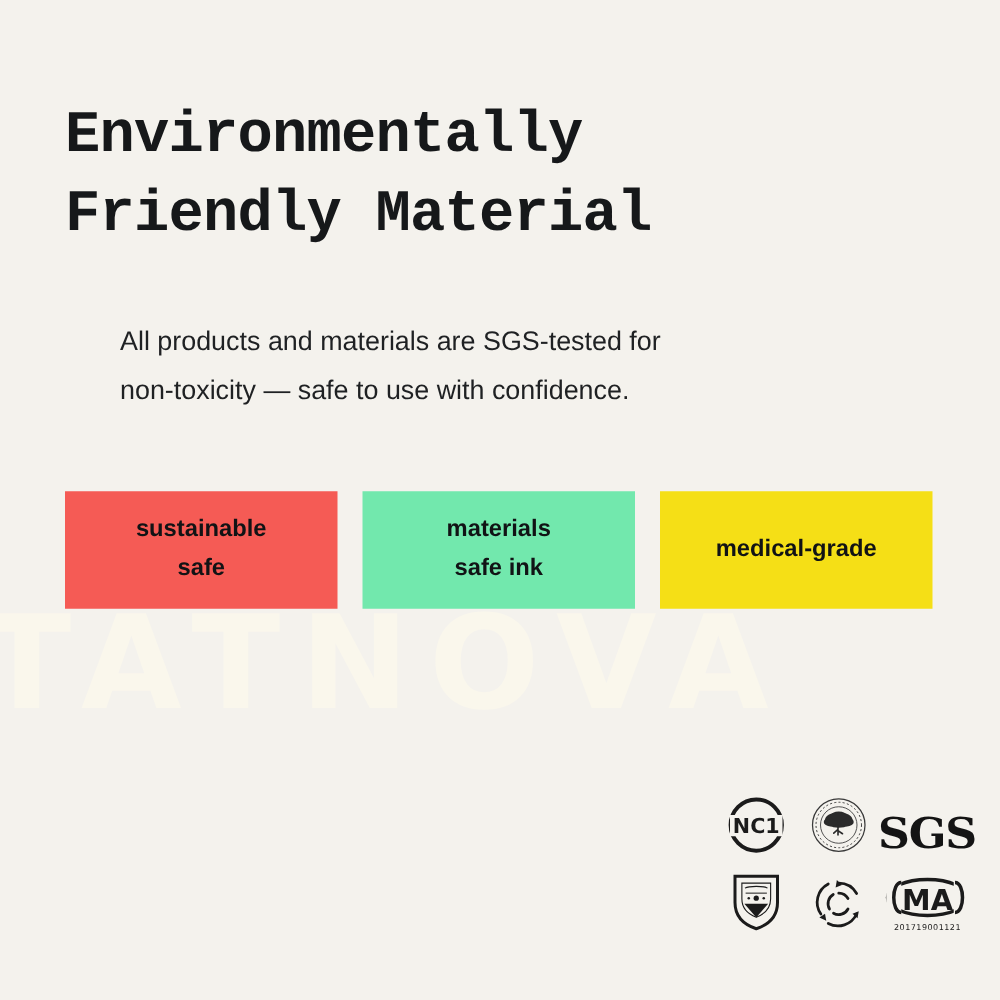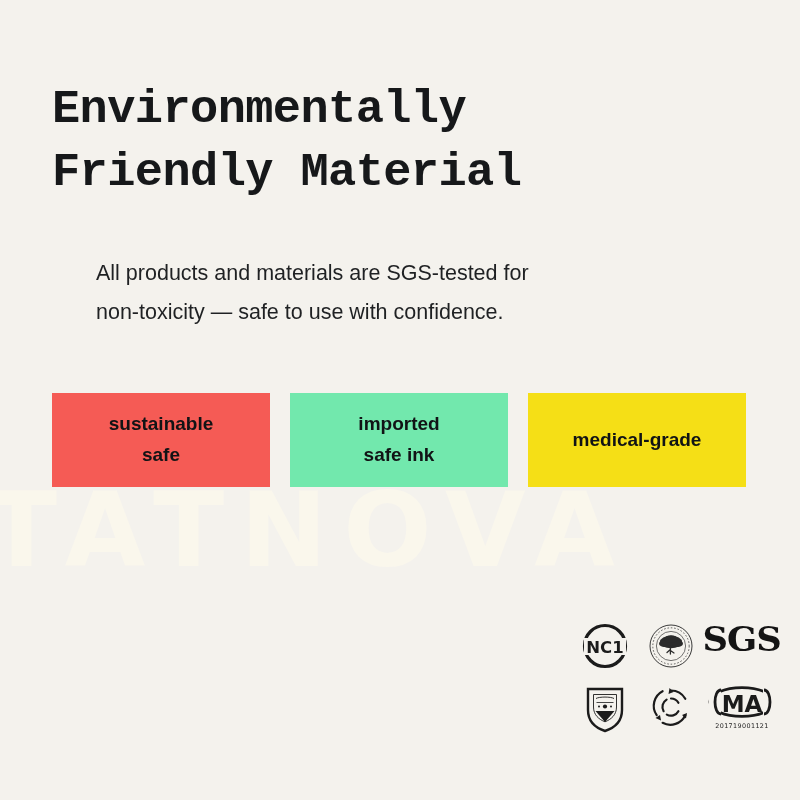--- a/index.html
+++ b/index.html
@@ -106,21 +106,21 @@
     width: 208px;
     height: 126px;
     display: grid;
     grid-template-columns: 66px 66px 76px;
     grid-template-rows: 62px 62px;
     align-items: center;
     justify-items: center;
   }
   .cert {
     display: flex;
-    align-items: flex-start;
+    align-items: flex-end;
     justify-content: center;
     width: 100%;
     height: 100%;
     color: #1b1b1b;
   }
   .cert svg { display: block; }
 
   .cma-wrap {
     display: flex;
     flex-direction: column;
@@ -164,21 +164,21 @@
   </p>
 
   <div class="tag-row">
 
     <div class="tag" id="tag0" style="background: rgb(245, 91, 85); color: rgb(17, 19, 21);">
       <span class="tline">sustainable</span>
       <span class="tline">safe</span>
     </div>
 
     <div class="tag" id="tag1" style="background: rgb(114, 232, 173); color: rgb(17, 19, 21);">
-      <span class="tline">imported</span>
+      <span class="tline">materials</span>
       <span class="tline">safe ink</span>
     </div>
 
     <div class="tag" id="tag2" style="background: rgb(245, 223, 22); color: rgb(17, 19, 21);">
       <span class="tline">medical-grade</span>
     </div>
 
   </div>
 
   <div class="cert-grid">

